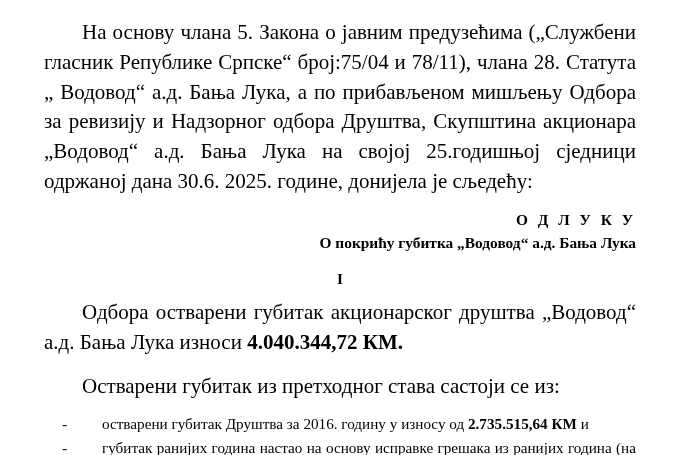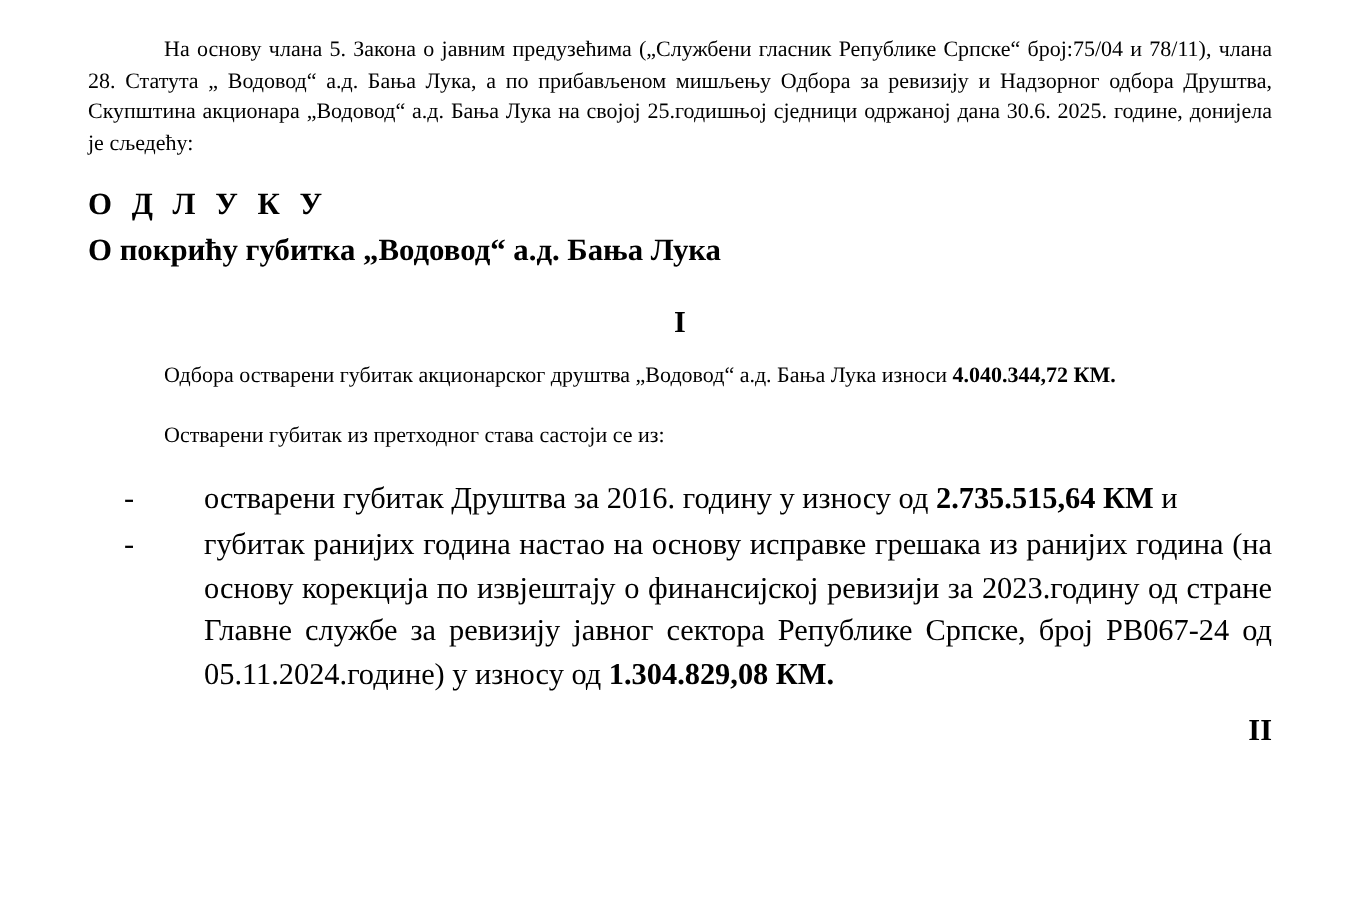--- a/index.html
+++ b/index.html
@@ -16,31 +16,31 @@
   }
   .page {
     position: relative;
     width: 680px;
     height: 455px;
     box-sizing: border-box;
     padding: 18px 44px 0 44px;
   }
   p {
     margin: 0;
-    font-size: 11px;
+    font-size: 21px;
     line-height: 1.42;
     text-align: justify;
     text-justify: inter-word;
   }
   .intro {
     text-indent: 38px;
     margin-bottom: 14px;
   }
   .title-block {
-    text-align: left;
+    text-align: right;
     margin-top: 6px;
   }
   .doc-title {
     font-weight: bold;
     letter-spacing: 3px;
     font-size: 15.4px;
     margin-bottom: 5px;
   }
   .doc-subtitle {
     font-weight: bold;

